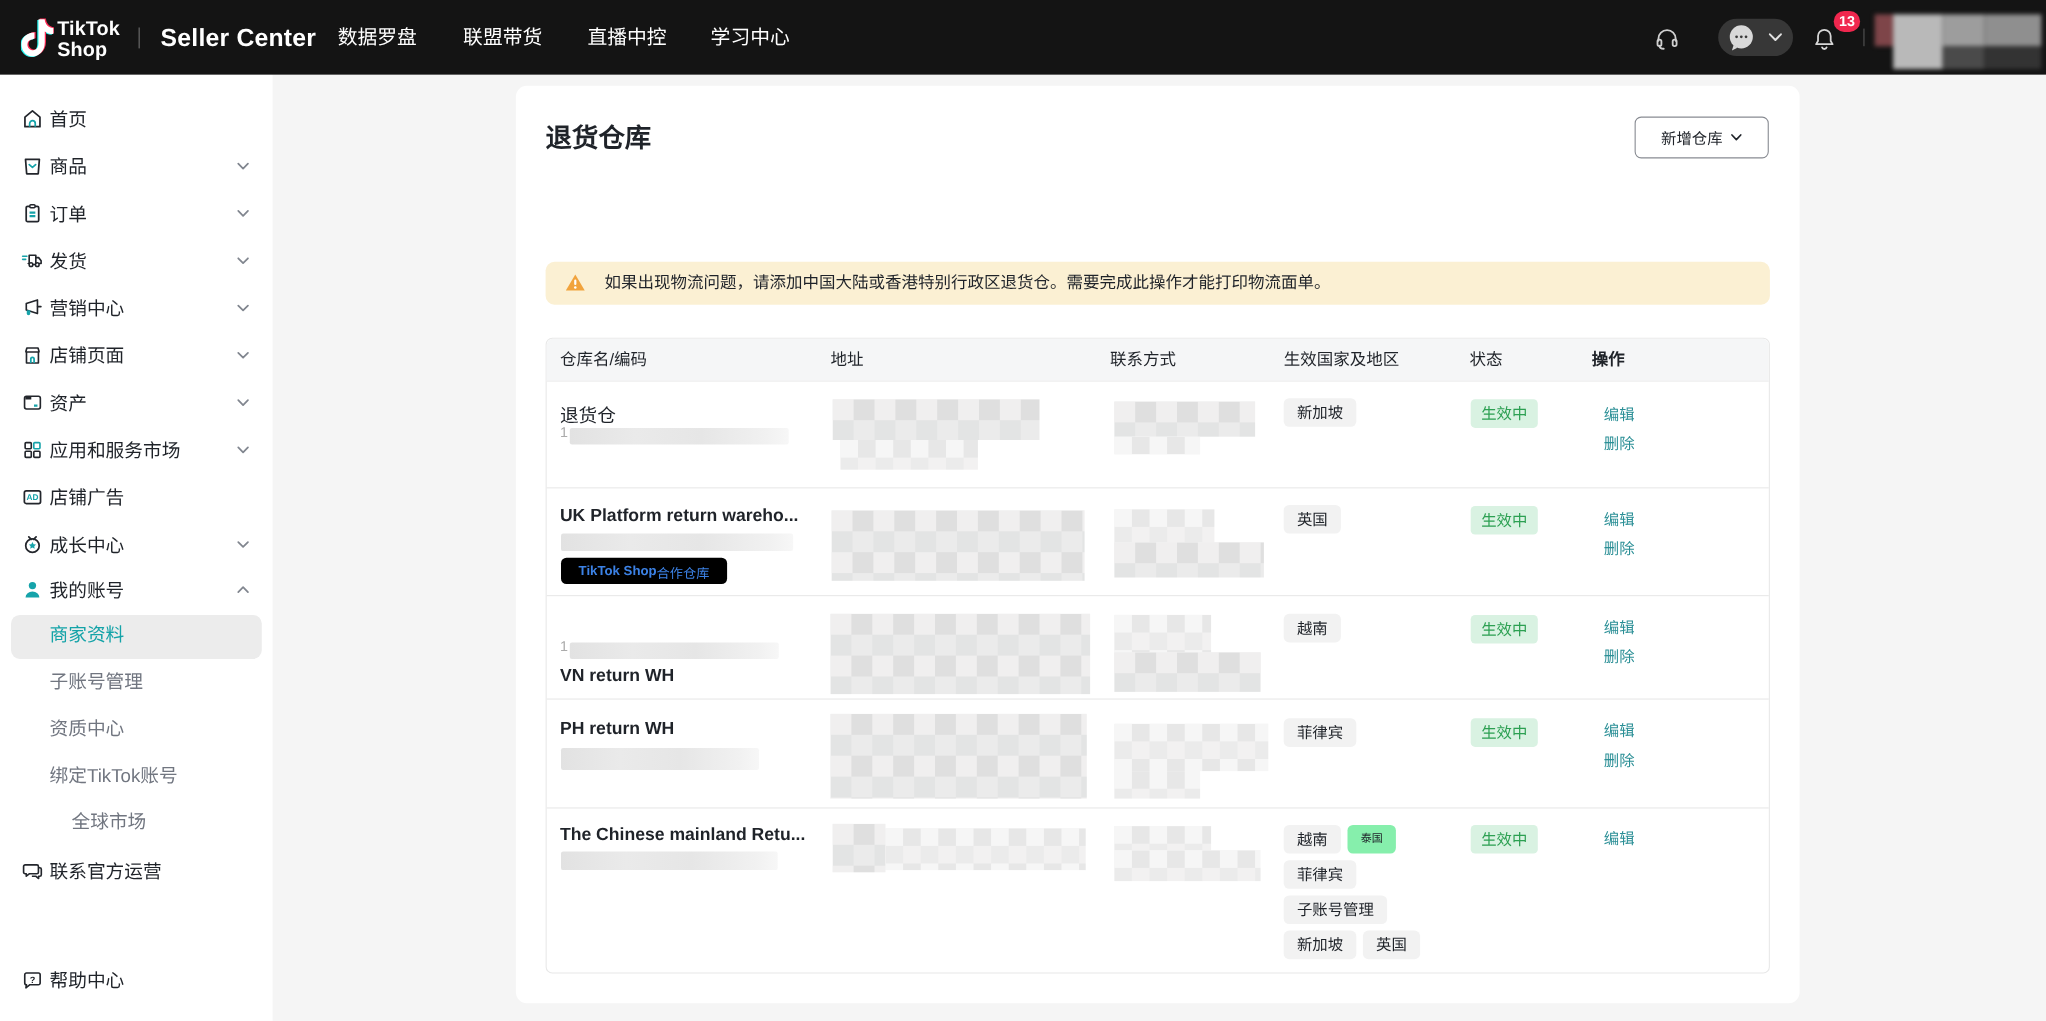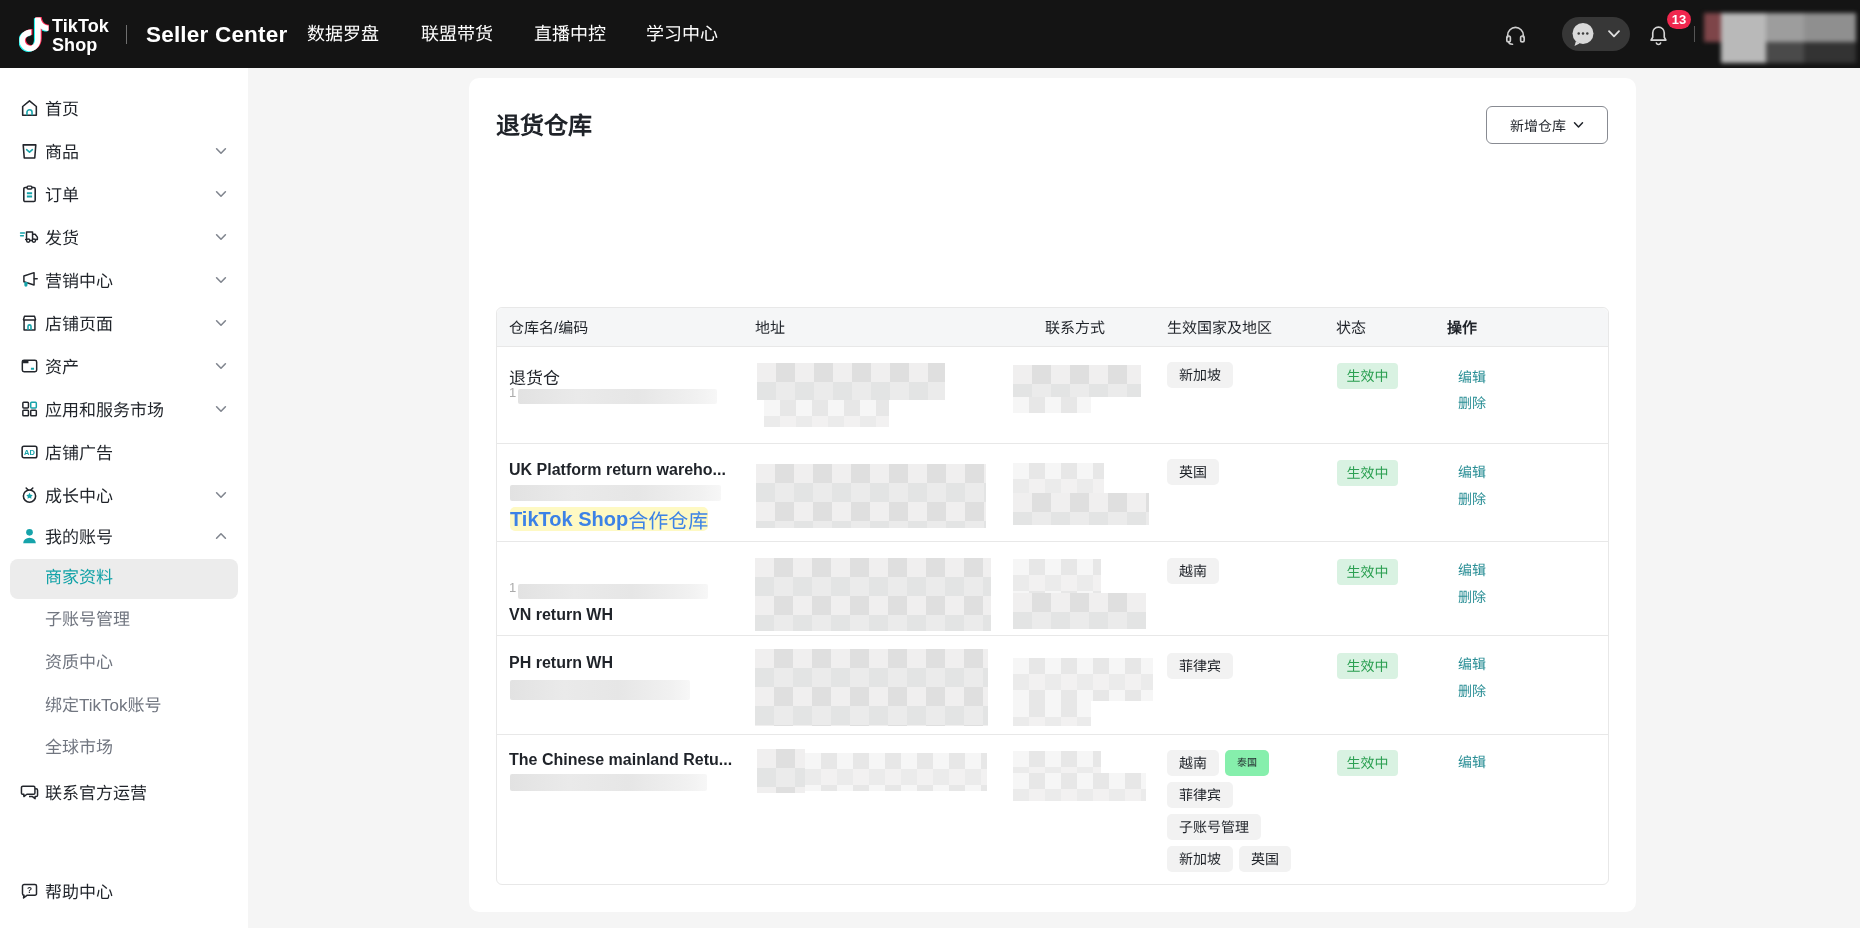--- a/index.html
+++ b/index.html
@@ -185,21 +185,21 @@
       <span class="lb">我的账号</span>
       <svg class="ch" viewBox="0 0 14 14" fill="none" stroke="#81868f" stroke-width="1.6" stroke-linecap="round" stroke-linejoin="round">
         <path d="M2.6 9.2 L7 4.8 L11.4 9.2"></path>
       </svg>
     </div>
   <div class="abs" style="left:10px;top:491px;width:228px;height:40px;background:#ececec;border-radius:8px;"></div>
   <div class="sub" style="top:494.5px;color:#14a3a8;">商家资料</div>
   <div class="sub" style="top:537px;">子账号管理</div>
   <div class="sub" style="top:580px;">资质中心</div>
   <div class="sub" style="top:622.5px;">绑定TikTok账号</div>
-  <div class="sub" style="top:665px;">全球市场</div>
+  <div class="sub" style="top:665px;margin-left:20px;">全球市场</div>
   <div class="mi" style="top:702px">
       <svg class="ic" viewBox="0 0 24 24" fill="none">
         <path d="M4.4 5.4 H16.6 a1.6 1.6 0 0 1 1.6 1.6 V13 a1.6 1.6 0 0 1 -1.6 1.6 H9 L5.6 17.2 V14.6 H4.4 a1.6 1.6 0 0 1 -1.6 -1.6 V7 a1.6 1.6 0 0 1 1.6 -1.6 Z" stroke="#23262c" stroke-width="1.7" stroke-linejoin="round"></path>
         <path d="M18.4 8.4 h1.2 a1.6 1.6 0 0 1 1.6 1.6 v5.6 a1.6 1.6 0 0 1 -1.6 1.6 h-1.2 v2.4 l-3 -2.4 h-4" stroke="#23262c" stroke-width="1.7" stroke-linejoin="round"></path>
         <path d="M7.2 9 h7.6 M7.2 11.6 h5" stroke="#23262c" stroke-width="1.5" stroke-linecap="round" opacity="0"></path>
       </svg>
       <span class="lb">联系官方运营</span>
     </div>
   <div class="mi" style="top:801px">
       <svg class="ic" viewBox="0 0 24 24" fill="none">
@@ -208,25 +208,33 @@
       </svg>
       <span class="lb">帮助中心</span>
     </div>
 </div>
 <div id="main">
     <div id="card">
   <div class="abs" style="left:27px;top:28px;font-size:24px;font-weight:600;color:#1f2329;">退货仓库</div>
   <div class="abs" style="left:1017px;top:28px;width:122px;height:38px;border:1px solid #888b92;border-radius:6px;display:flex;align-items:center;justify-content:center;font-size:14px;color:#1f2329;">新增仓库<svg style="margin-left:7px" width="11" height="8" viewBox="0 0 11 8" fill="none" stroke="#1f2329" stroke-width="1.5" stroke-linecap="round" stroke-linejoin="round">
           <path d="M1.5 1.7 L5.5 5.9 L9.5 1.7"></path>
         </svg></div>
+  <div class="abs" style="left:27px;top:160px;width:1113px;height:39px;background:#fbf0d3;border-radius:8px;">
+    <svg class="abs" style="left:18px;top:11px" width="18" height="16" viewBox="0 0 18 16">
+          <path d="M9 0.6 L17.6 15.2 H0.4 Z" fill="#f1a33c"></path>
+          <rect x="8" y="5.2" width="2" height="5" rx="1" fill="#fff"></rect>
+          <circle cx="9" cy="12.4" r="1.15" fill="#fff"></circle>
+        </svg>
+    <div class="abs" style="left:53.5px;top:0;height:39px;line-height:39px;font-size:15px;color:#1f2329;">如果出现物流问题，请添加中国大陆或香港特别行政区退货仓。需要完成此操作才能打印物流面单。</div>
+  </div>
   <div class="abs" style="left:27px;top:229px;width:1113px;height:578px;border:1px solid #e8e8e8;border-radius:6px;">
     <div class="abs" style="left:0;top:0;width:1111px;height:39px;background:#f5f6f7;border-radius:6px 6px 0 0;border-bottom:1px solid #e8e8e8;"></div>
     <div class="abs hcell" style="left:12px;top:0;">仓库名/编码</div>
     <div class="abs hcell" style="left:258px;top:0;">地址</div>
-    <div class="abs hcell" style="left:512px;top:0;margin-left:36px;">联系方式</div>
+    <div class="abs hcell" style="left:512px;top:0;">联系方式</div>
     <div class="abs hcell" style="left:670px;top:0;">生效国家及地区</div>
     <div class="abs hcell" style="left:839px;top:0;">状态</div>
     <div class="abs hcell" style="left:950px;top:0;font-weight:bold;">操作</div>
     <div class="abs" style="left:0;top:135px;width:1111px;height:1px;background:#e8e8e8;"></div>
     <div class="abs" style="left:0;top:233px;width:1111px;height:1px;background:#e8e8e8;"></div>
     <div class="abs" style="left:0;top:327px;width:1111px;height:1px;background:#e8e8e8;"></div>
     <div class="abs" style="left:0;top:426px;width:1111px;height:1px;background:#e8e8e8;"></div>
 
     <div class="abs" style="left:12px;top:55.5px;font-size:17px;color:#1f2329;">退货仓</div>
     <div class="abs" style="left:12px;top:77px;font-size:13px;color:#ababab;">1</div>
@@ -235,21 +243,21 @@
     <div class="mos2" style="left:267px;top:92px;width:125px;height:27px;"></div>
     <div class="mos" style="left:516px;top:57px;width:128px;height:32px;"></div>
     <div class="mos2" style="left:516px;top:89px;width:78px;height:16px;"></div>
     <div class="tag" style="left:670px;top:54px;">新加坡</div>
     <div class="badge" style="left:840px;top:55px;">生效中</div>
     <div class="lnk" style="left:961px;top:58px;">编辑</div>
     <div class="lnk" style="left:961px;top:84px;">删除</div>
 
     <div class="wname" style="top:152.5px;">UK Platform return wareho...</div>
     <div class="lineblur" style="left:13px;top:177px;width:211px;height:16px;"></div>
-    <div class="abs" style="left:13px;top:199px;height:24px;background:#fef9c3;border-radius:5px;display:flex;align-items:center;padding:0 0;font-size:20px;color:#3c82e6;"><b>TikTok Shop</b>合作仓库</div>
+    <div class="abs" style="left:13px;top:199px;height:24px;background:#000000;border-radius:5px;display:flex;align-items:center;padding:0 16px;font-size:12px;color:#3c82e6;"><b>TikTok Shop</b>合作仓库</div>
     <div class="mos" style="left:259px;top:156px;width:230px;height:64px;"></div>
     <div class="mos2" style="left:516px;top:155px;width:91px;height:30px;"></div>
     <div class="mos" style="left:516px;top:185px;width:136px;height:32px;"></div>
     <div class="tag" style="left:670px;top:151px;">英国</div>
     <div class="badge" style="left:840px;top:151.5px;">生效中</div>
     <div class="lnk" style="left:961px;top:153px;">编辑</div>
     <div class="lnk" style="left:961px;top:180px;">删除</div>
 
     <div class="wname" style="top:252px;margin-top:46px;">VN return WH</div>
     <div class="abs" style="left:12px;top:272px;font-size:13px;color:#ababab;">1</div>

